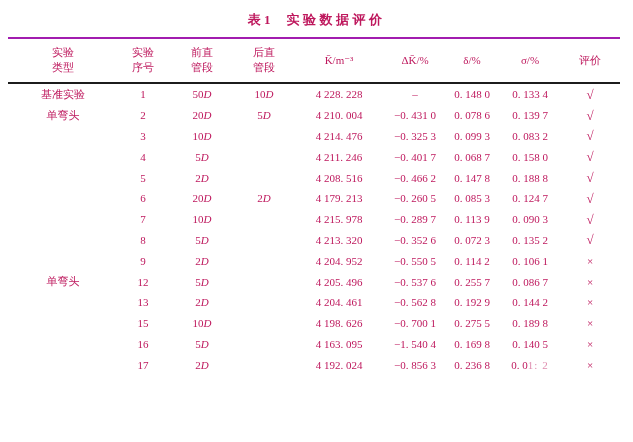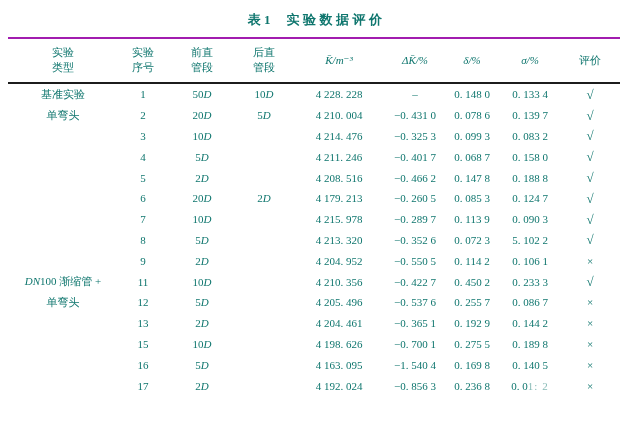--- a/index.html
+++ b/index.html
@@ -1,34 +1,34 @@
 <!DOCTYPE html>
 <html><head>
 <meta charset="utf-8">
 <style>
   html,body{margin:0;padding:0;background:#fff;}
   .page{
     position:relative;width:633px;height:398px;background:#ffffff;overflow:hidden;
-    font-family:"Liberation Serif","DejaVu Serif",serif;color:#0f766e;
+    font-family:"Liberation Serif","DejaVu Serif",serif;color:#be185d;
   }
   .title{
     position:absolute;top:11px;left:0;width:100%;text-align:center;
     font-size:13px;font-weight:bold;
   }
   .title .title-text{letter-spacing:3.5px;margin-left:16px;}
   table{
     position:absolute;top:37px;left:8px;width:612px;
     border-collapse:collapse;table-layout:fixed;
     border-top:2px solid #a21caf;
   }
   thead th{
     font-weight:normal;font-size:11px;line-height:15px;vertical-align:middle;
     height:38px;padding:2px 0 3px;border-bottom:2px solid #1c1c1c;text-align:center;
   }
-  thead th.math{font-style:italic;}
+  thead th.math{}
   tbody td{
     height:20.8px;text-align:center;font-size:11px;padding:0;
     white-space:nowrap;vertical-align:middle;
   }
   tbody td i{font-style:italic;}
   .check{font-size:13px;line-height:1;}
   .cross{font-size:11px;line-height:1;}
   .smudge{opacity:.5;filter:blur(.7px);letter-spacing:1px;}
   .rule-solid{position:absolute;top:433px;left:8px;width:492px;height:2px;background:#1c1c1c;}
   .rule-dashed{
@@ -161,63 +161,52 @@
           <td class="cell cell-eval"><span class="check">√</span></td>
         </tr>
         <tr>
           <td class="cell cell-type"></td>
           <td class="cell cell-no">8</td>
           <td class="cell cell-front">5<i>D</i></td>
           <td class="cell cell-back"></td>
           <td class="cell cell-kbar">4 213. 320</td>
           <td class="cell cell-dk">−0. 352 6</td>
           <td class="cell cell-delta">0. 072 3</td>
-          <td class="cell cell-sigma">5. 102 2</td>
+          <td class="cell cell-sigma">0. 135 2</td>
           <td class="cell cell-eval"><span class="check">√</span></td>
         </tr>
         <tr>
           <td class="cell cell-type"></td>
           <td class="cell cell-no">9</td>
           <td class="cell cell-front">2<i>D</i></td>
           <td class="cell cell-back"></td>
           <td class="cell cell-kbar">4 204. 952</td>
           <td class="cell cell-dk">−0. 550 5</td>
           <td class="cell cell-delta">0. 114 2</td>
           <td class="cell cell-sigma">0. 106 1</td>
           <td class="cell cell-eval"><span class="cross">×</span></td>
         </tr>
         <tr>
-          <td class="cell cell-type"><i>DN</i>100 渐缩管 +</td>
-          <td class="cell cell-no">11</td>
-          <td class="cell cell-front">10<i>D</i></td>
-          <td class="cell cell-back"></td>
-          <td class="cell cell-kbar">4 210. 356</td>
-          <td class="cell cell-dk">−0. 422 7</td>
-          <td class="cell cell-delta">0. 450 2</td>
-          <td class="cell cell-sigma">0. 233 3</td>
-          <td class="cell cell-eval"><span class="check">√</span></td>
-        </tr>
-        <tr>
           <td class="cell cell-type">单弯头</td>
           <td class="cell cell-no">12</td>
           <td class="cell cell-front">5<i>D</i></td>
           <td class="cell cell-back"></td>
           <td class="cell cell-kbar">4 205. 496</td>
           <td class="cell cell-dk">−0. 537 6</td>
           <td class="cell cell-delta">0. 255 7</td>
           <td class="cell cell-sigma">0. 086 7</td>
           <td class="cell cell-eval"><span class="cross">×</span></td>
         </tr>
         <tr>
           <td class="cell cell-type"></td>
           <td class="cell cell-no">13</td>
           <td class="cell cell-front">2<i>D</i></td>
           <td class="cell cell-back"></td>
           <td class="cell cell-kbar">4 204. 461</td>
-          <td class="cell cell-dk">−0. 365 1</td>
+          <td class="cell cell-dk">−0. 562 8</td>
           <td class="cell cell-delta">0. 192 9</td>
           <td class="cell cell-sigma">0. 144 2</td>
           <td class="cell cell-eval"><span class="cross">×</span></td>
         </tr>
         <tr>
           <td class="cell cell-type"></td>
           <td class="cell cell-no">15</td>
           <td class="cell cell-front">10<i>D</i></td>
           <td class="cell cell-back"></td>
           <td class="cell cell-kbar">4 198. 626</td>

